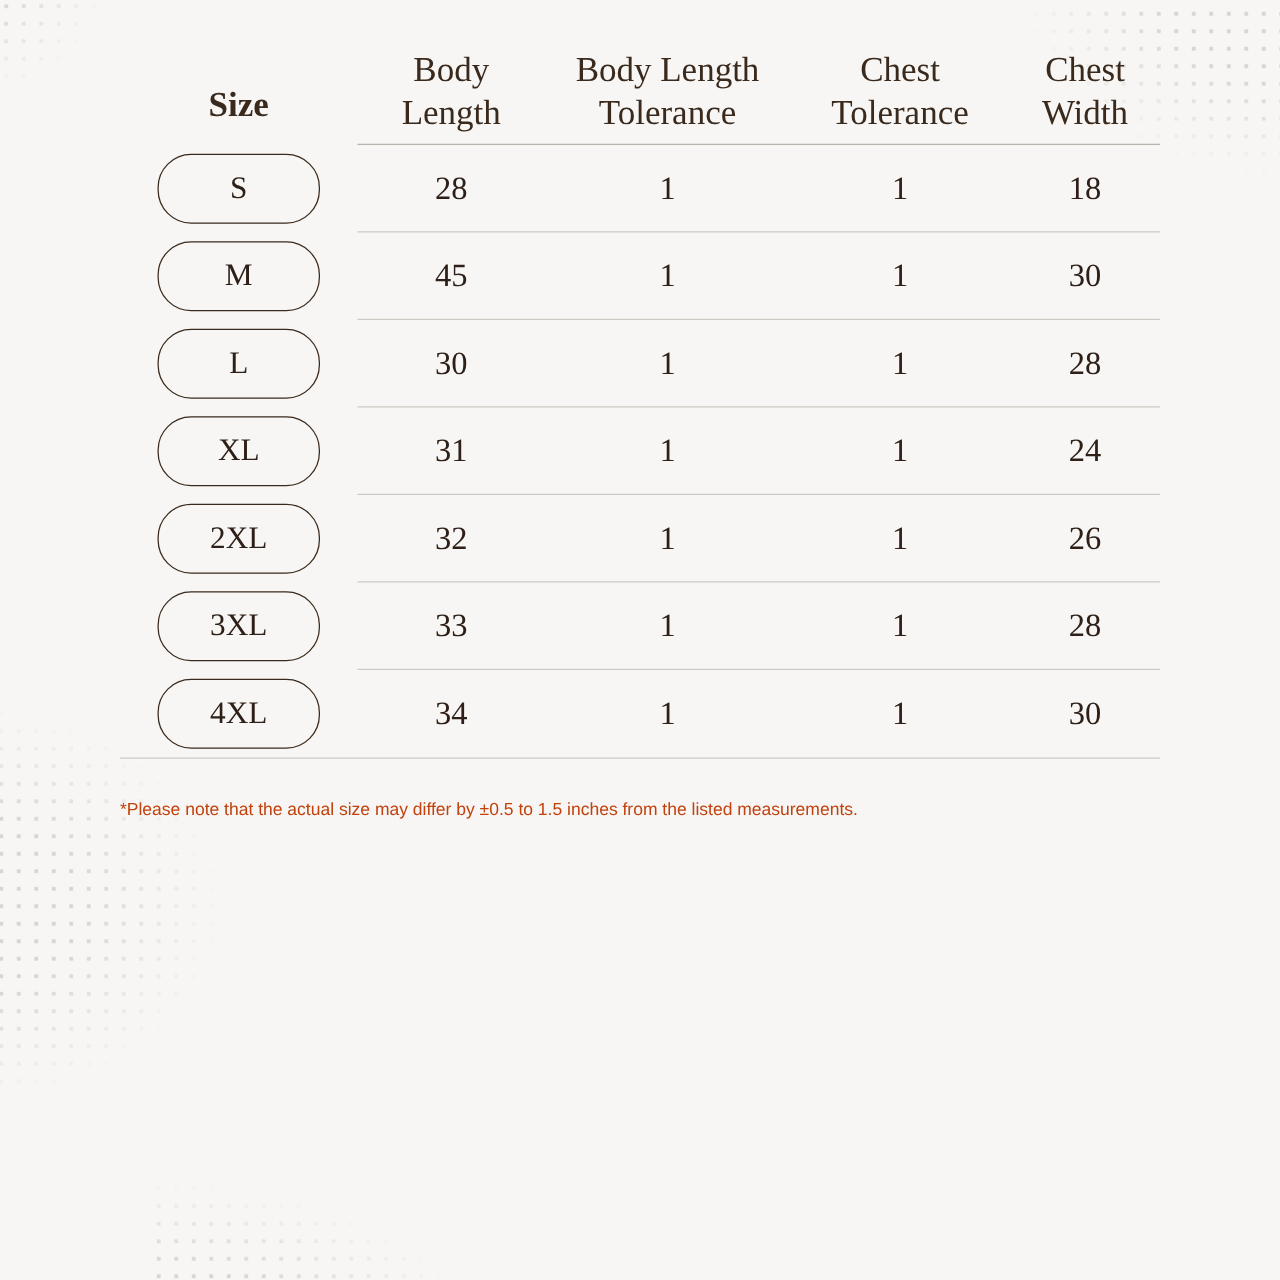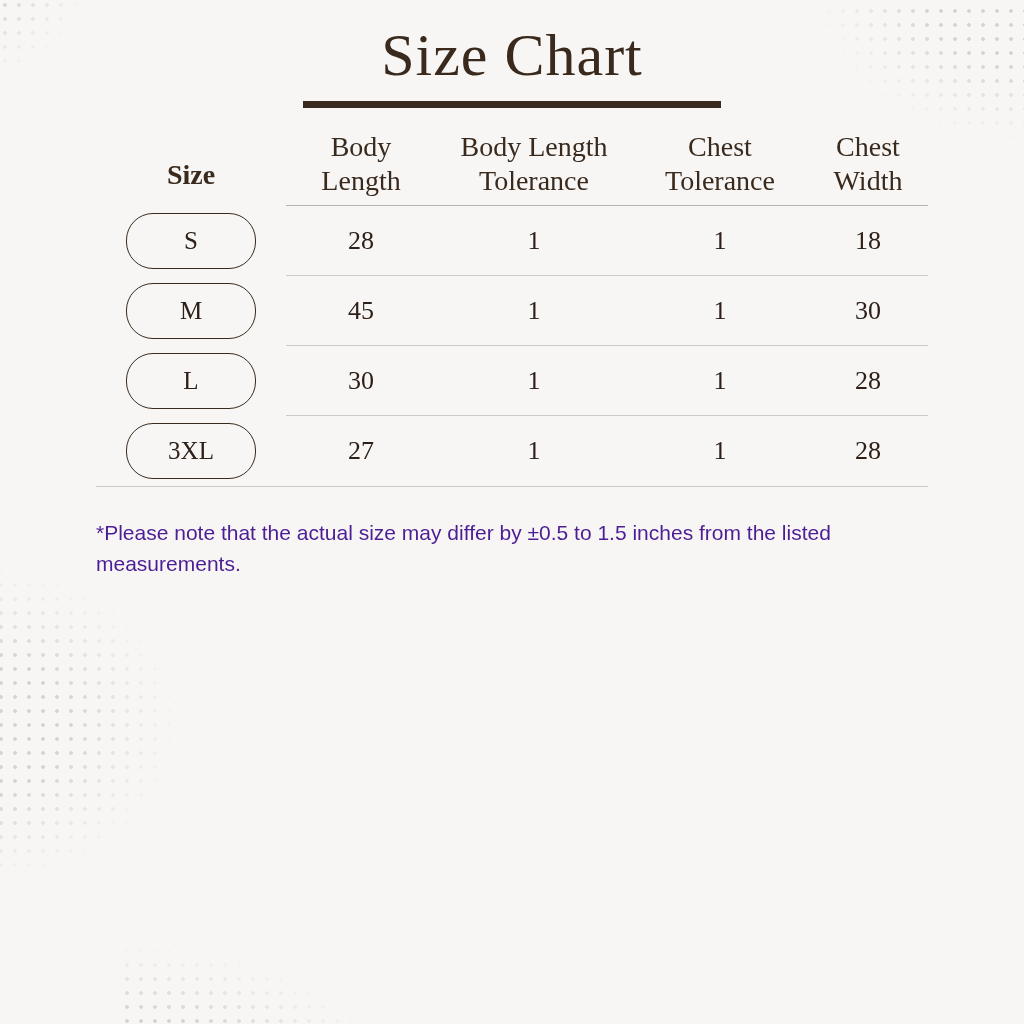--- a/index.html
+++ b/index.html
@@ -143,41 +143,37 @@
     font-size: 25px;
     color: #2e2018;
     background: transparent;
   }
 
   
   .footnote {
     width: 840px;
     margin: 30px auto 0 auto;
     font-family: "Liberation Sans", sans-serif;
-    font-size: 21px;
+    font-size: 14px;
     line-height: 1.5;
-    color: #4c1d95;
+    color: #c2410c;
     text-align: left;
     padding-left: 8px;
   }
 </style>
 </head>
 <body>
 
 <div class="dots dots-tl"></div>
 <div class="dots dots-tr"></div>
 <div class="dots dots-bl"></div>
 <div class="dots dots-bc"></div>
 
 <div class="page">
 
-  <div class="title-wrap">
-    <h1 class="title">Size Chart</h1>
-    <div class="title-rule"></div>
-  </div>
 
   <table class="size-table">
     <colgroup>
       <col class="c-size">
         <col class="c-bl">
         <col class="c-blt">
         <col class="c-ct">
         <col class="c-cw">
     </colgroup>
     <thead>
@@ -212,25 +208,52 @@
         <td class="size-cell">
           <div class="size-pill">L</div>
         </td>
         <td>30</td>
         <td>1</td>
         <td>1</td>
         <td>28</td>
       </tr>
       <tr>
         <td class="size-cell">
+          <div class="size-pill">XL</div>
+        </td>
+        <td>31</td>
+        <td>1</td>
+        <td>1</td>
+        <td>24</td>
+      </tr>
+      <tr>
+        <td class="size-cell">
+          <div class="size-pill">2XL</div>
+        </td>
+        <td>32</td>
+        <td>1</td>
+        <td>1</td>
+        <td>26</td>
+      </tr>
+      <tr>
+        <td class="size-cell">
           <div class="size-pill">3XL</div>
         </td>
-        <td>27</td>
+        <td>33</td>
         <td>1</td>
         <td>1</td>
         <td>28</td>
+      </tr>
+      <tr>
+        <td class="size-cell">
+          <div class="size-pill">4XL</div>
+        </td>
+        <td>34</td>
+        <td>1</td>
+        <td>1</td>
+        <td>30</td>
       </tr>
     </tbody>
   </table>
 
   <div class="footnote">*Please note that the actual size may differ by ±0.5 to 1.5 inches from the listed measurements.</div>
 
 </div>
 
 </body></html>

